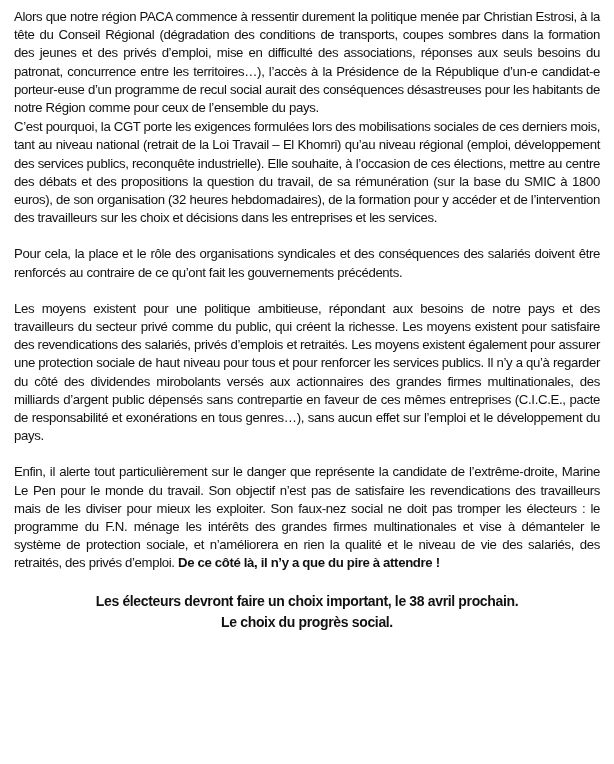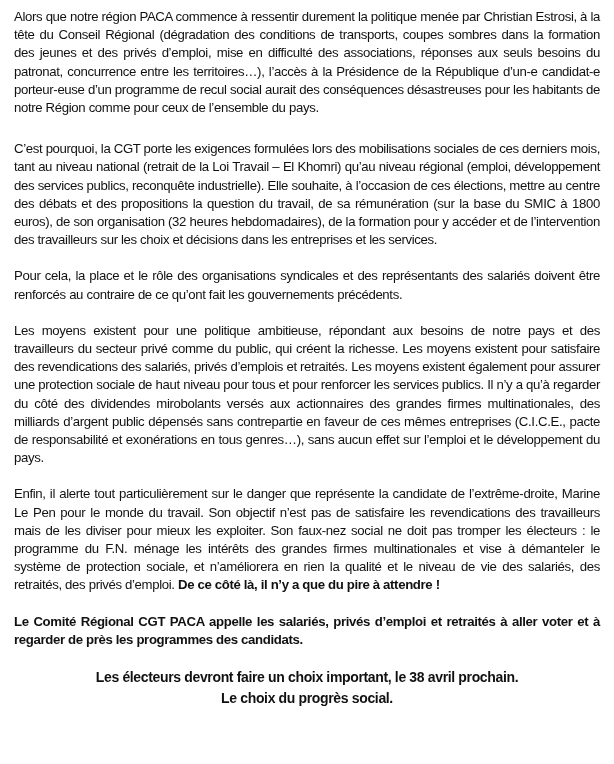--- a/index.html
+++ b/index.html
@@ -9,37 +9,36 @@
     width: 614px; height: 764px;
     box-sizing: border-box;
     padding: 8px 14px 0 14px;
     font-family: "Liberation Sans", sans-serif;
     font-size: 13.2px;
     line-height: 18.2px;
     color: #111111;
     letter-spacing: -0.35px;
   }
   .para { margin: 0 0 18px 0; text-align: justify; }
-  .para.p1 { margin-bottom: 23px; }
+  .para.p1 { margin-bottom: 1px; }
   .bold { font-weight: bold; }
   .closing {
     text-align: center;
     font-weight: bold;
     font-size: 14px;
     line-height: 21px;
     margin-top: 4px;
   }
 </style>
 </head>
 <body>
 
 <div class="page">
   <p class="para p1">Alors que notre région PACA commence à ressentir durement la politique menée par Christian Estrosi, à la tête du Conseil Régional (dégradation des conditions de transports, coupes sombres dans la formation des jeunes et des privés d’emploi, mise en difficulté des associations, réponses aux seuls besoins du patronat, concurrence entre les territoires…), l’accès à la Présidence de la République d’un-e candidat-e porteur-euse d’un programme de recul social aurait des conséquences désastreuses pour les habitants de notre Région comme pour ceux de l’ensemble du pays.</p>
   <p class="para">C’est pourquoi, la CGT porte les exigences formulées lors des mobilisations sociales de ces derniers mois, tant au niveau national (retrait de la Loi Travail – El Khomri) qu’au niveau régional (emploi, développement des services publics, reconquête industrielle).  Elle souhaite, à l’occasion de ces élections, mettre au centre des débats et des propositions la question du travail, de sa rémunération (sur la base du SMIC à 1800 euros), de son organisation (32 heures hebdomadaires), de la formation pour y accéder et de l’intervention des travailleurs sur les choix et décisions dans les entreprises et les services.</p>
-  <p class="para">Pour cela, la place et le rôle des organisations syndicales et des représentants des salariés doivent être renforcés au contraire de ce qu’ont fait les gouvernements précédents.</p>
+  <p class="para">Pour cela, la place et le rôle des organisations syndicales et des conséquences des salariés doivent être renforcés au contraire de ce qu’ont fait les gouvernements précédents.</p>
   <p class="para">Les moyens existent pour une politique ambitieuse, répondant aux besoins de notre pays et des travailleurs du secteur privé comme du public,  qui créent la richesse. Les moyens existent pour satisfaire des revendications des salariés, privés d’emplois et retraités. Les moyens existent également pour assurer une protection sociale de haut niveau pour tous et pour renforcer les services publics. Il n’y a qu’à regarder du côté des dividendes mirobolants versés aux actionnaires des grandes firmes multinationales, des milliards d’argent public dépensés sans contrepartie en faveur de ces mêmes entreprises (C.I.C.E., pacte de responsabilité et exonérations en tous genres…), sans aucun effet sur l’emploi et le développement du pays.</p>
   <p class="para"><span>Enfin, il alerte tout particulièrement sur le danger que représente la candidate de l’extrême-droite, Marine Le Pen pour le monde du travail.  Son objectif n’est pas de satisfaire les revendications des travailleurs mais de les diviser pour mieux les exploiter. Son faux-nez social ne doit pas tromper les électeurs : le programme du F.N. ménage les intérêts des grandes firmes multinationales et vise à démanteler le système de protection sociale, et n’améliorera en rien la qualité et le niveau de vie des salariés, des retraités, des privés d’emploi.  </span><span class="bold">De ce côté là, il n’y a que du pire à attendre !</span></p>
-  <p class="para bold">Le Comité Régional CGT PACA appelle les salariés, privés d’emploi et retraités à aller voter et à regarder de près les programmes des candidats.</p>
   <div class="closing">
     <div>Les électeurs devront faire un choix important, le 38 avril prochain.</div>
     <div>Le choix du progrès social.</div>
   </div>
 </div>
 
 </body></html>

